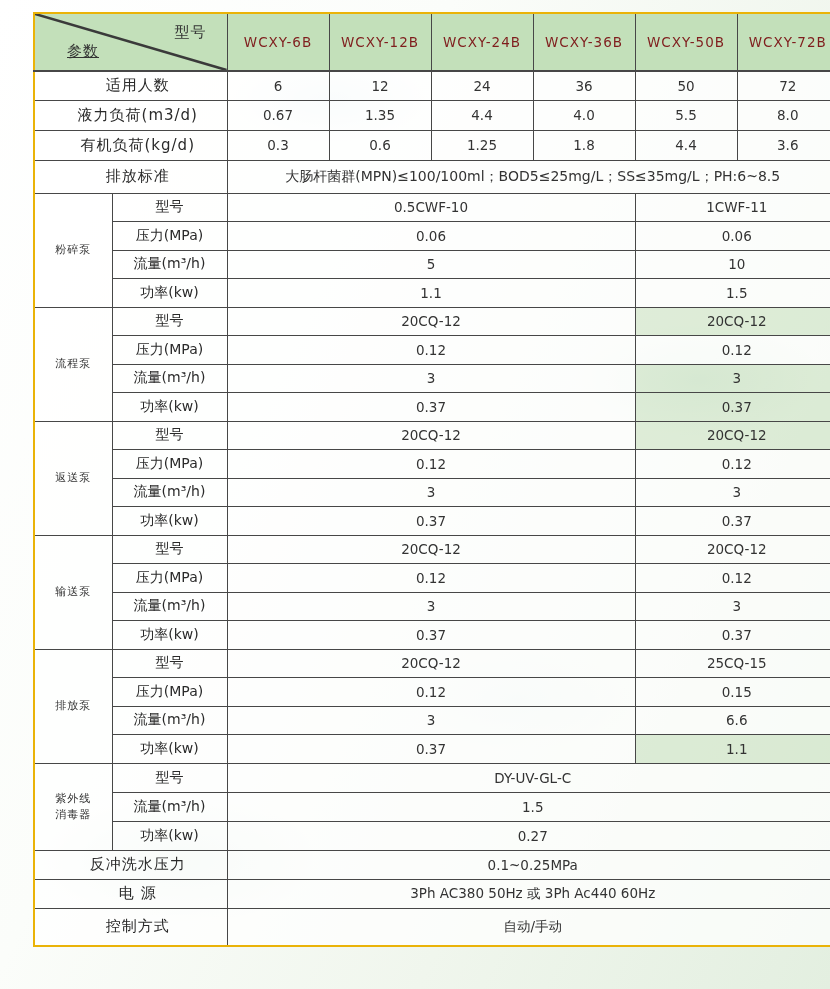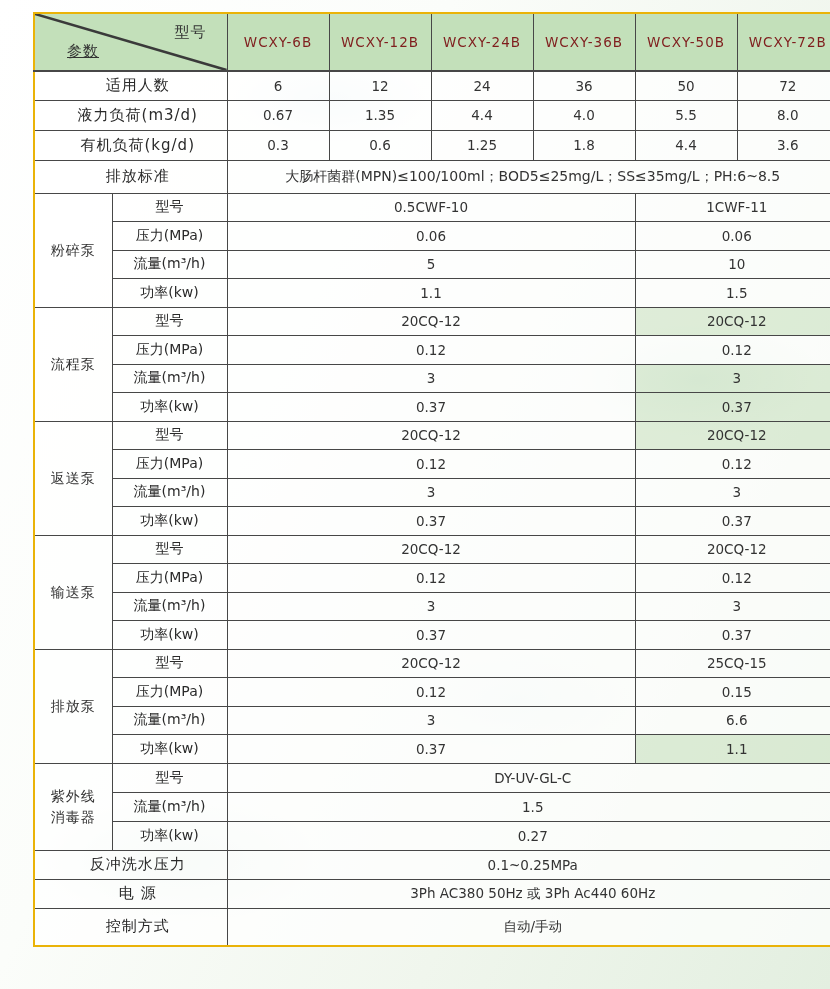--- a/index.html
+++ b/index.html
@@ -31,21 +31,21 @@
   }
   .h-head{height:58px;}
   .h-row{height:29px;}
   .h-std{height:33px;}
   .h-pump{height:28.5px;}
   tr.h-head td{border-bottom-width:2px;}
   .green{background:#c3e0ba;}
   .model{font-size:13.5px;letter-spacing:1px;color:#7f1d1d;}
   .lab{font-size:15px;letter-spacing:1px;color:#2a2a2a;padding-left:16px;}
   .sublab{font-size:14px;color:#2a2a2a;}
-  .section{font-size:14px;letter-spacing:1px;white-space:pre-line;line-height:1.45;margin-left:48px;}
+  .section{font-size:11px;letter-spacing:1px;white-space:pre-line;line-height:1.45;margin-left:48px;}
   .val{font-size:13.5px;}
   .g{background:rgba(205,228,196,0.55);}
   .corner{position:relative;padding:0;}
   .corner svg{position:absolute;inset:0;width:100%;height:100%;display:block;}
   .corner .tr{position:absolute;top:9px;right:20px;font-size:15px;letter-spacing:1px;}
   .corner .bl{position:absolute;bottom:9px;left:32px;font-size:15px;letter-spacing:1px;text-decoration:underline;}
 </style>
 </head>
 <body>
 

